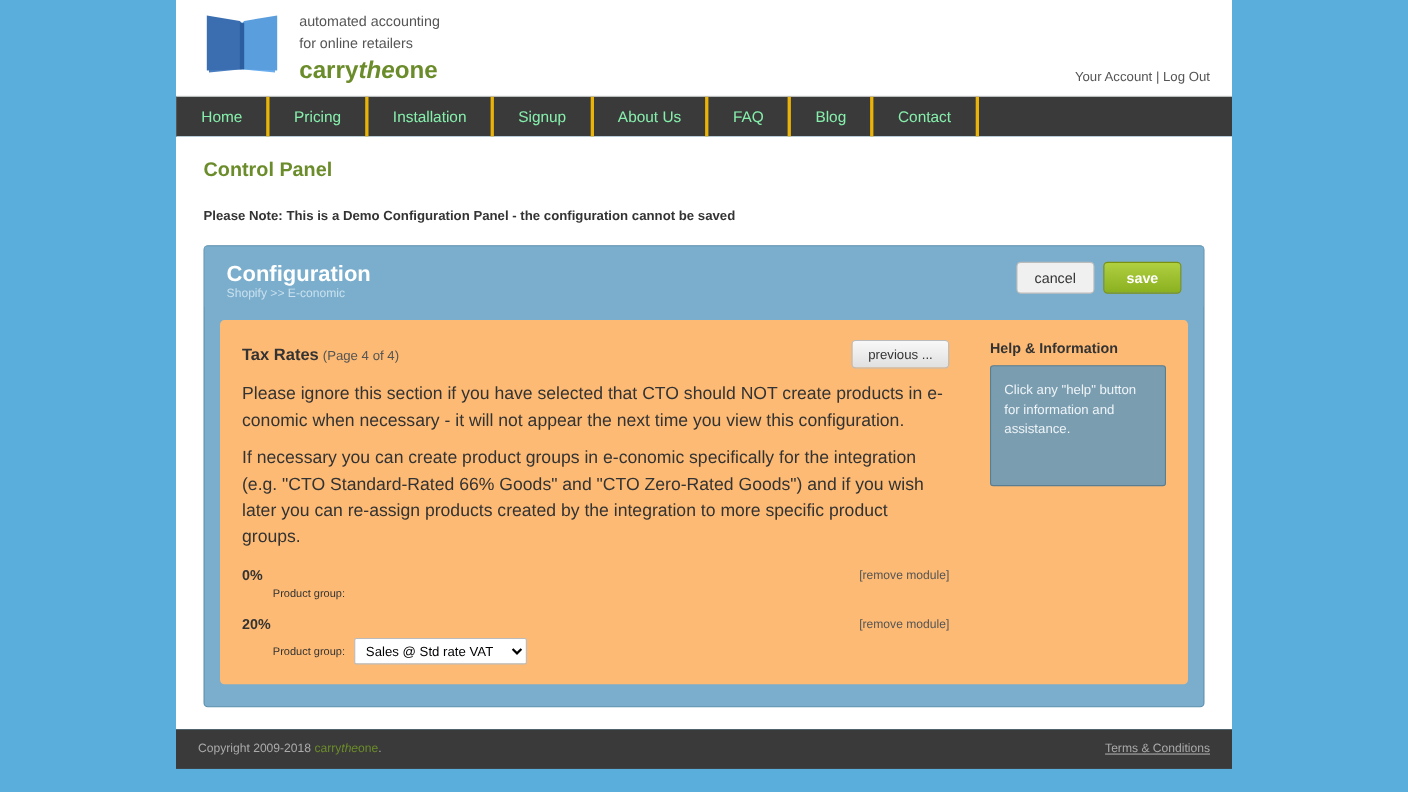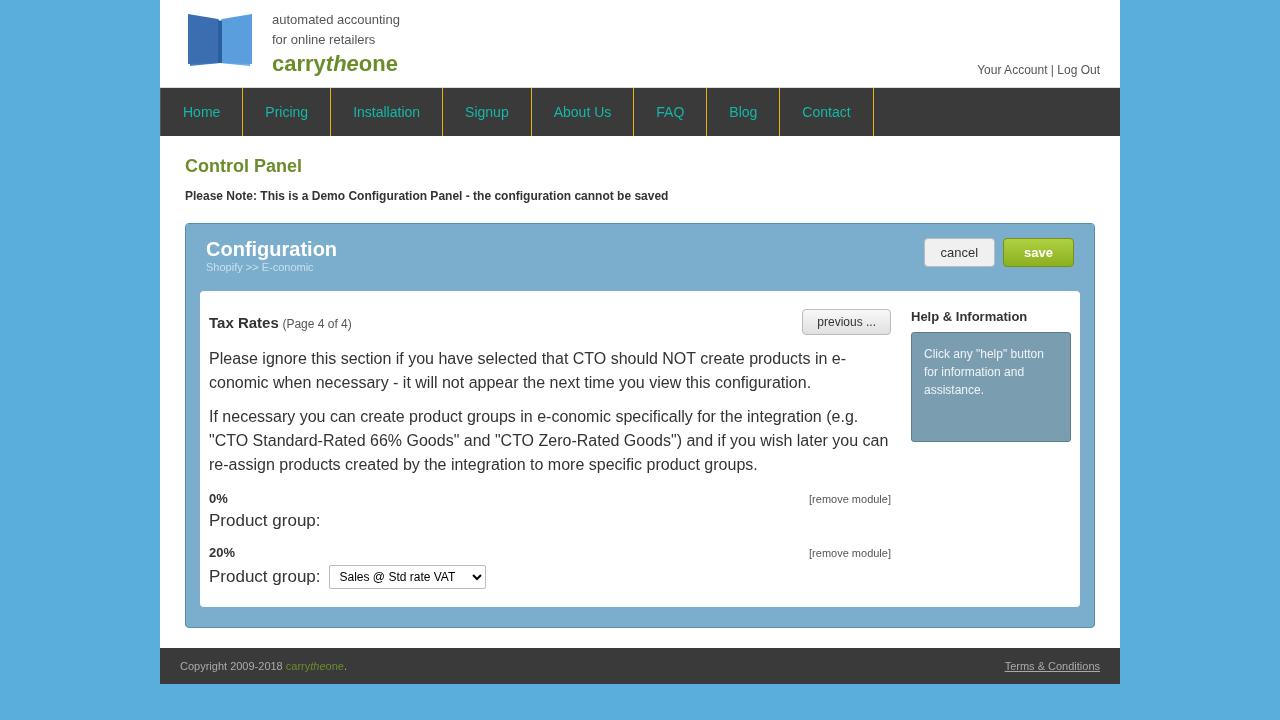--- a/index.html
+++ b/index.html
@@ -54,42 +54,42 @@
       color: #555;
       text-decoration: none;
     }
     
     .nav-bar {
       background: #3a3a3a;
       display: flex;
       align-items: stretch;
     }
     .nav-item {
-      color: #14b8a6;
+      color: #86efac;
       text-decoration: none;
       padding: 0 22px;
-      height: 48px;
+      height: 36px;
       display: flex;
       align-items: center;
       font-size: 14px;
       cursor: pointer;
-      border-right: 1px solid #eab308;
+      border-right: 3px solid #eab308;
     }
     .nav-item:first-child { border-left: 1px solid #555; }
     
     .content-area {
       background: #fff;
       min-height: 500px;
       padding: 20px 25px;
     }
     .control-panel-title {
       font-size: 18px;
       color: #6b8c2a;
       font-weight: bold;
-      margin-bottom: 12px;
+      margin-bottom: 24px;
     }
     .demo-notice {
       font-size: 12px;
       font-weight: bold;
       color: #333;
       margin-bottom: 20px;
     }
     
     .config-box {
       background: #7aaecc;
@@ -134,26 +134,26 @@
       border: 1px solid #7a9010;
       border-radius: 4px;
       padding: 6px 20px;
       font-size: 13px;
       cursor: pointer;
       color: #fff;
       font-weight: bold;
     }
     
     .config-inner {
-      background: #ffffff;
+      background: #fdba74;
       margin: 12px 14px 0 14px;
       border-radius: 4px;
-      padding: 18px 9px;
-      display: flex;
-      gap: 20px;
+      padding: 18px 20px;
+      display: flex;
+      gap: 37px;
     }
     .config-main {
       flex: 1;
     }
     .config-sidebar {
       width: 160px;
       flex-shrink: 0;
     }
     .section-header {
       display: flex;
@@ -206,23 +206,24 @@
       text-decoration: none;
       cursor: pointer;
     }
     .product-group-row {
       display: flex;
       align-items: center;
       gap: 8px;
       margin-top: 4px;
     }
     .product-group-label {
-      font-size: 17px;
+      font-size: 10px;
       color: #333;
       white-space: nowrap;
+      margin-left: 28px;
     }
     .product-group-select {
       font-size: 12px;
       padding: 3px 6px;
       border: 1px solid #bbb;
       background: #fff;
       border-radius: 2px;
       min-width: 140px;
     }
     

